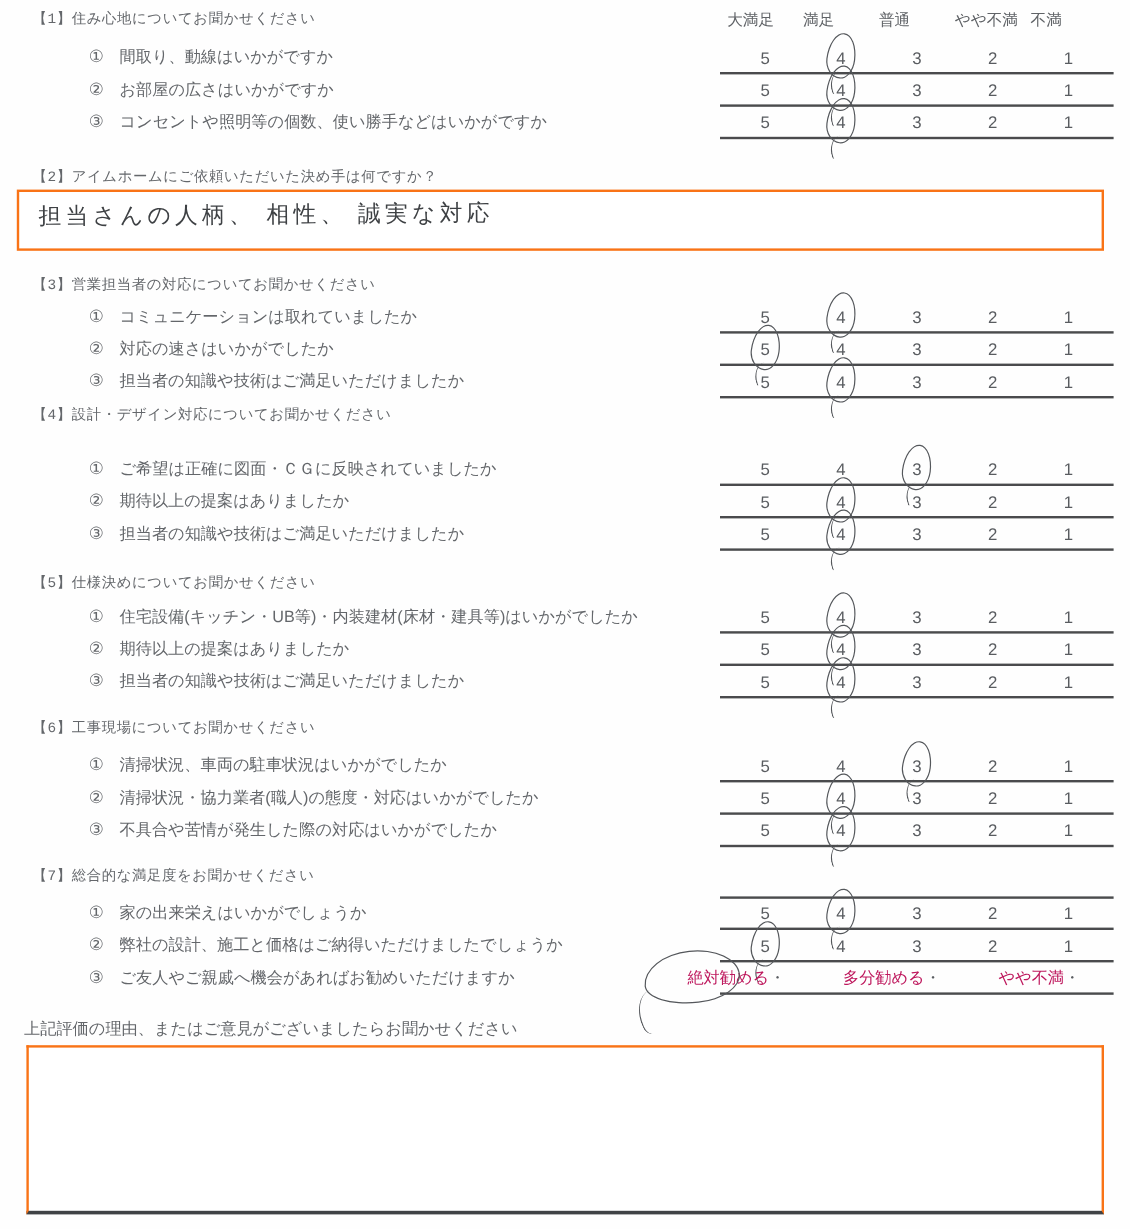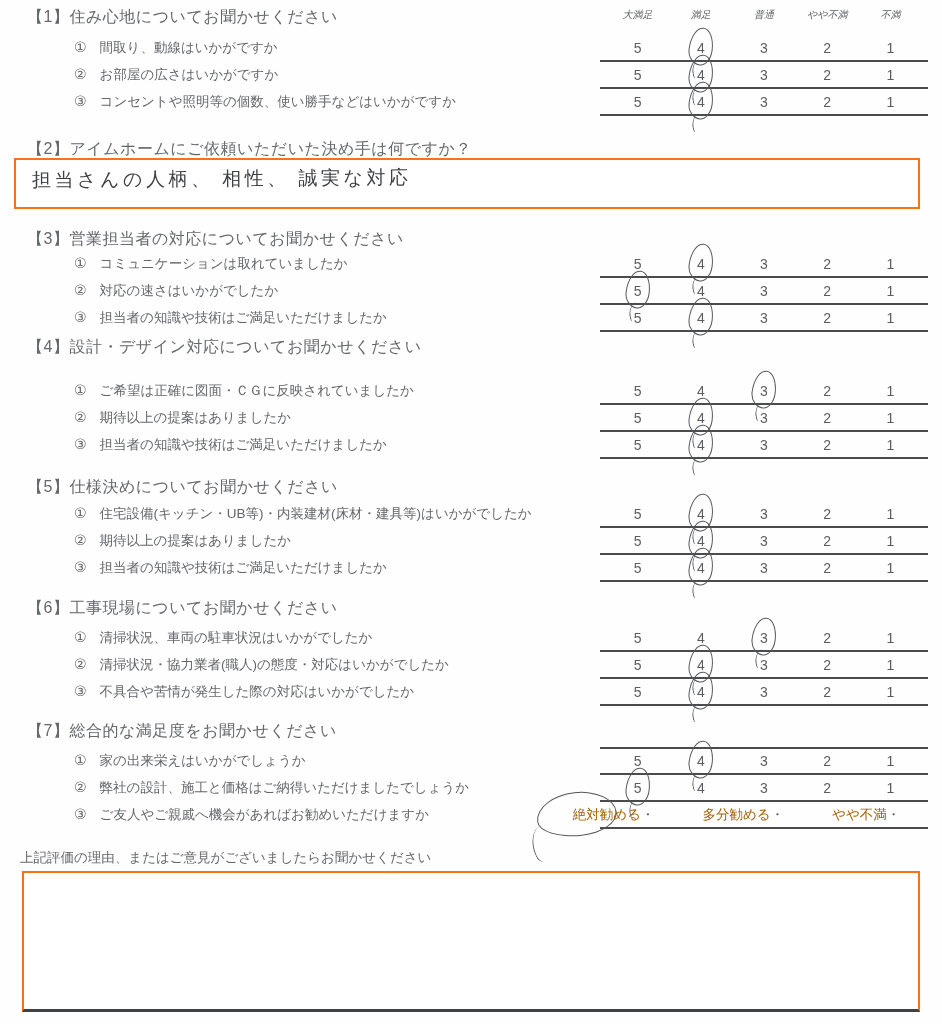--- a/index.html
+++ b/index.html
@@ -4,28 +4,28 @@
 <style>
   html,body{margin:0;padding:0;}
   body{
     width:942px;height:1024px;background:#ffffff;
     font-family:"Liberation Sans","DejaVu Sans",sans-serif;
     color:#66696d;
   }
   #page{position:relative;width:942px;height:1024px;overflow:hidden;background:#fefefe;}
 
   .sec-title{
-    position:absolute;left:27px;font-size:16px;color:#64676b;
-    letter-spacing:0.5px;white-space:nowrap;
+    position:absolute;left:27px;font-size:12px;color:#64676b;
+    letter-spacing:0.5px;white-space:nowrap;font-family:Liberation Mono, monospace;
   }
   .scale-header{
     position:absolute;left:600px;top:8px;width:328px;display:flex;
     padding:0 6px;box-sizing:border-box;
   }
-  .scale-header span{flex:1;text-align:center;font-size:10px;color:#606367;white-space:nowrap;font-style:italic;}
+  .scale-header span{flex:1;font-size:13px;color:#606367;white-space:nowrap;}
 
   .qrow{position:absolute;left:0;width:852px;height:27px;}
   .q{position:absolute;left:74px;bottom:5px;font-size:13.5px;color:#63666a;white-space:nowrap;}
   .qnum{margin-right:13px;font-size:14px;}
   .scale{
     position:absolute;left:600px;top:0;width:328px;height:100%;
     border-bottom:2px solid #4a4b4d;display:flex;align-items:center;
     padding:0 6px;box-sizing:border-box;
   }
   .v{flex:1;text-align:center;font-size:14px;color:#595c60;position:relative;}
@@ -41,21 +41,21 @@
   }
   .v.circled::after{
     content:"";position:absolute;left:50%;top:50%;width:12px;height:17px;
     margin-left:-10px;margin-top:12px;
     border-left:1.6px solid #54575b;border-radius:90% 0 0 10%;
     transform:rotate(-18deg);
   }
 
   
   .opts{justify-content:center;}
-  .opt{position:relative;font-size:13.5px;color:#a16207;white-space:nowrap;padding-left:48px;}
+  .opt{position:relative;font-size:13.5px;color:#be185d;white-space:nowrap;padding-left:48px;}
   .sep{font-size:13.5px;color:#595c60;}
   .opt.circled::before{
     content:"";position:absolute;left:50%;top:50%;width:78px;height:42px;
     border:1.7px solid #54575b;
     border-radius:50% 50% 46% 54% / 58% 54% 46% 42%;
     transform:translate(-58%,-52%) rotate(-6deg);
   }
   .opt.circled::after{
     content:"";position:absolute;left:6px;top:20px;width:22px;height:34px;
     border-left:1.7px solid #54575b;border-radius:100% 0 0 30%;

